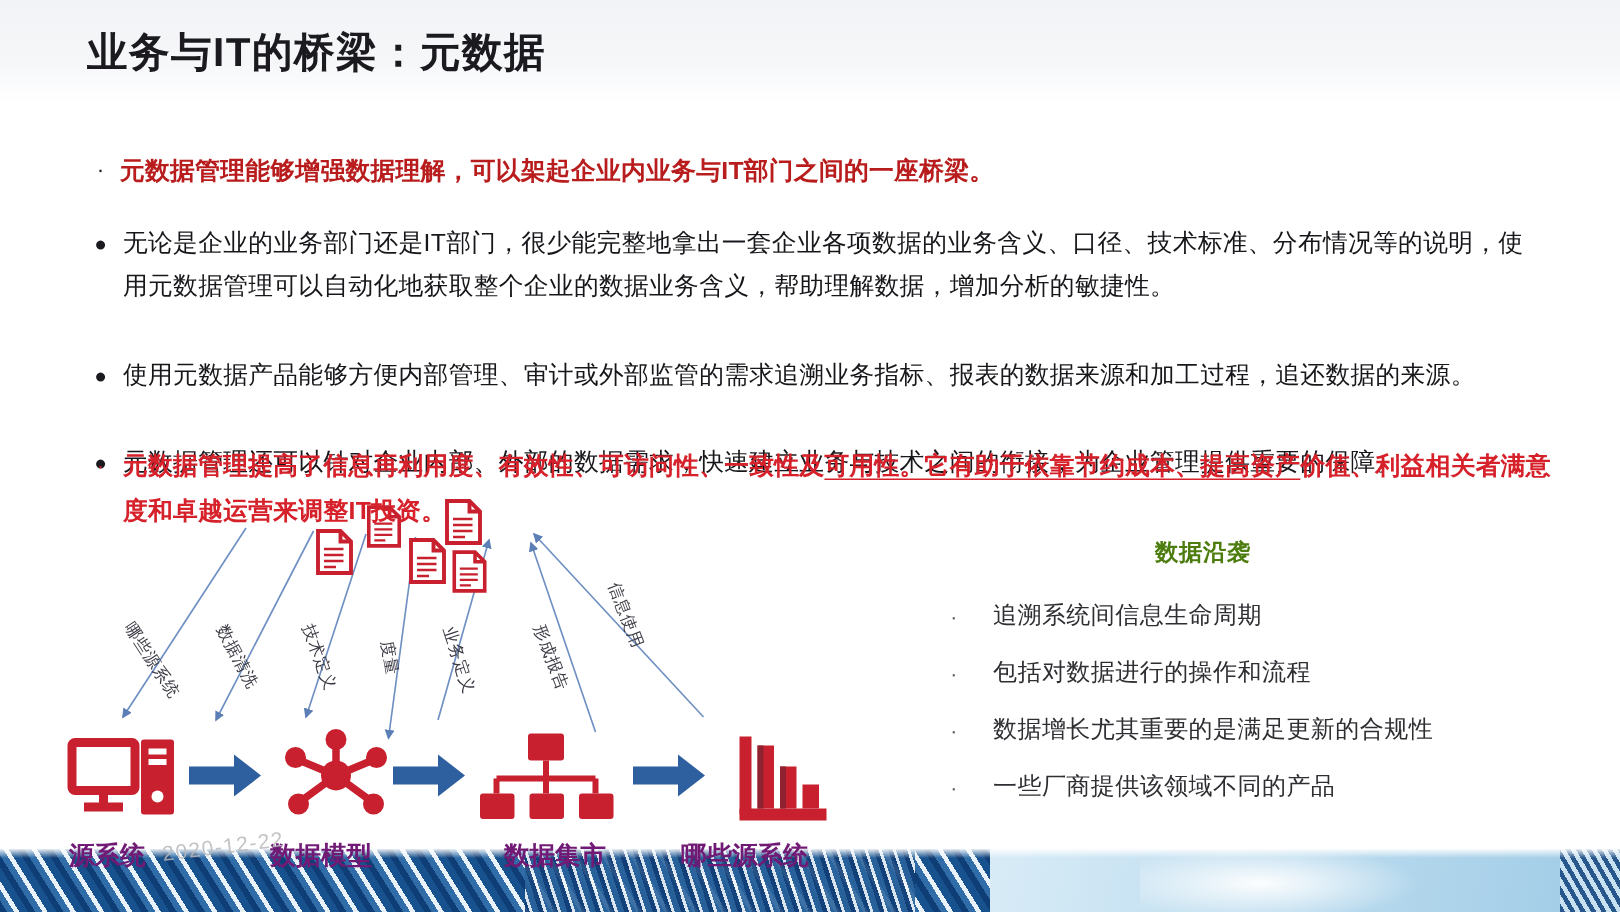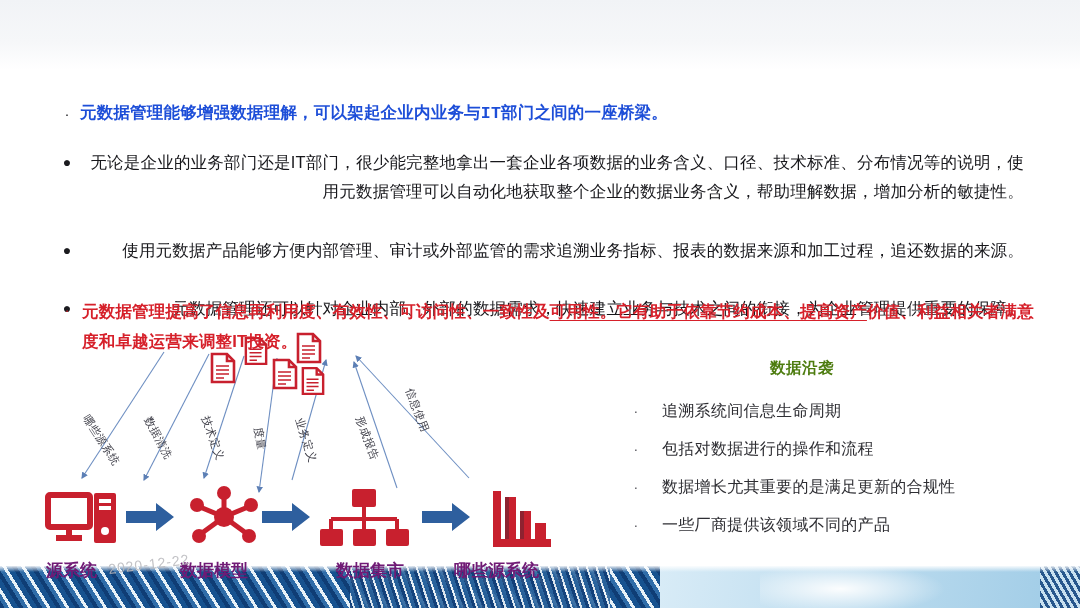--- a/index.html
+++ b/index.html
@@ -31,30 +31,30 @@
     color:#1b1b1f;text-align:center;
   }
   .b-text{display:block;}
 
   
   .lvl0{
     position:absolute;left:56px;top:24px;width:980px;
   }
   .lvl0 .b-mark{width:22px;font-size:15px;line-height:24px;}
   .lvl0 .b-text{
-    margin-left:24px;font-size:16.5px;font-weight:bold;color:#1d4ed8;
-    line-height:24px;letter-spacing:.2px;font-family:Liberation Mono, monospace;
+    margin-left:24px;font-size:16.5px;font-weight:bold;color:#b91c1c;
+    line-height:24px;letter-spacing:.2px;
   }
 
   
   .lvl1{position:absolute;width:968px;left:56px;}
   .lvl1 .b-mark{width:22px;font-size:14px;line-height:28px;}
   .lvl1 .b-text{
     margin-left:26px;font-size:16.5px;color:#17171b;
-    line-height:29px;letter-spacing:.2px;text-align:right;
+    line-height:29px;letter-spacing:.2px;
   }
   #bullet1{top:70px;}
   #bullet2{top:158px;}
   #bullet3{top:216px;}
 
   
   .red-para{
     position:absolute;left:56px;top:296px;width:980px;
     z-index:40;pointer-events:none;
   }
@@ -147,20 +147,21 @@
     position:absolute;left:0;top:0;width:1080px;height:6px;
     background:linear-gradient(180deg,rgba(255,255,255,.9),rgba(255,255,255,0));
   }
 </style>
 </head>
 <body>
 
 <div class="slide">
 
   <div class="header-band"></div>
+  <div class="slide-title">业务与IT的桥梁：元数据</div>
 
   <div class="body-area">
 
     <div class="b-row lvl0">
       <span class="b-mark">·</span>
       <span class="b-text">元数据管理能够增强数据理解，可以架起企业内业务与IT部门之间的一座桥梁。</span>
     </div>
 
     <div class="b-row lvl1" id="bullet1">
       <span class="b-mark">●</span>

